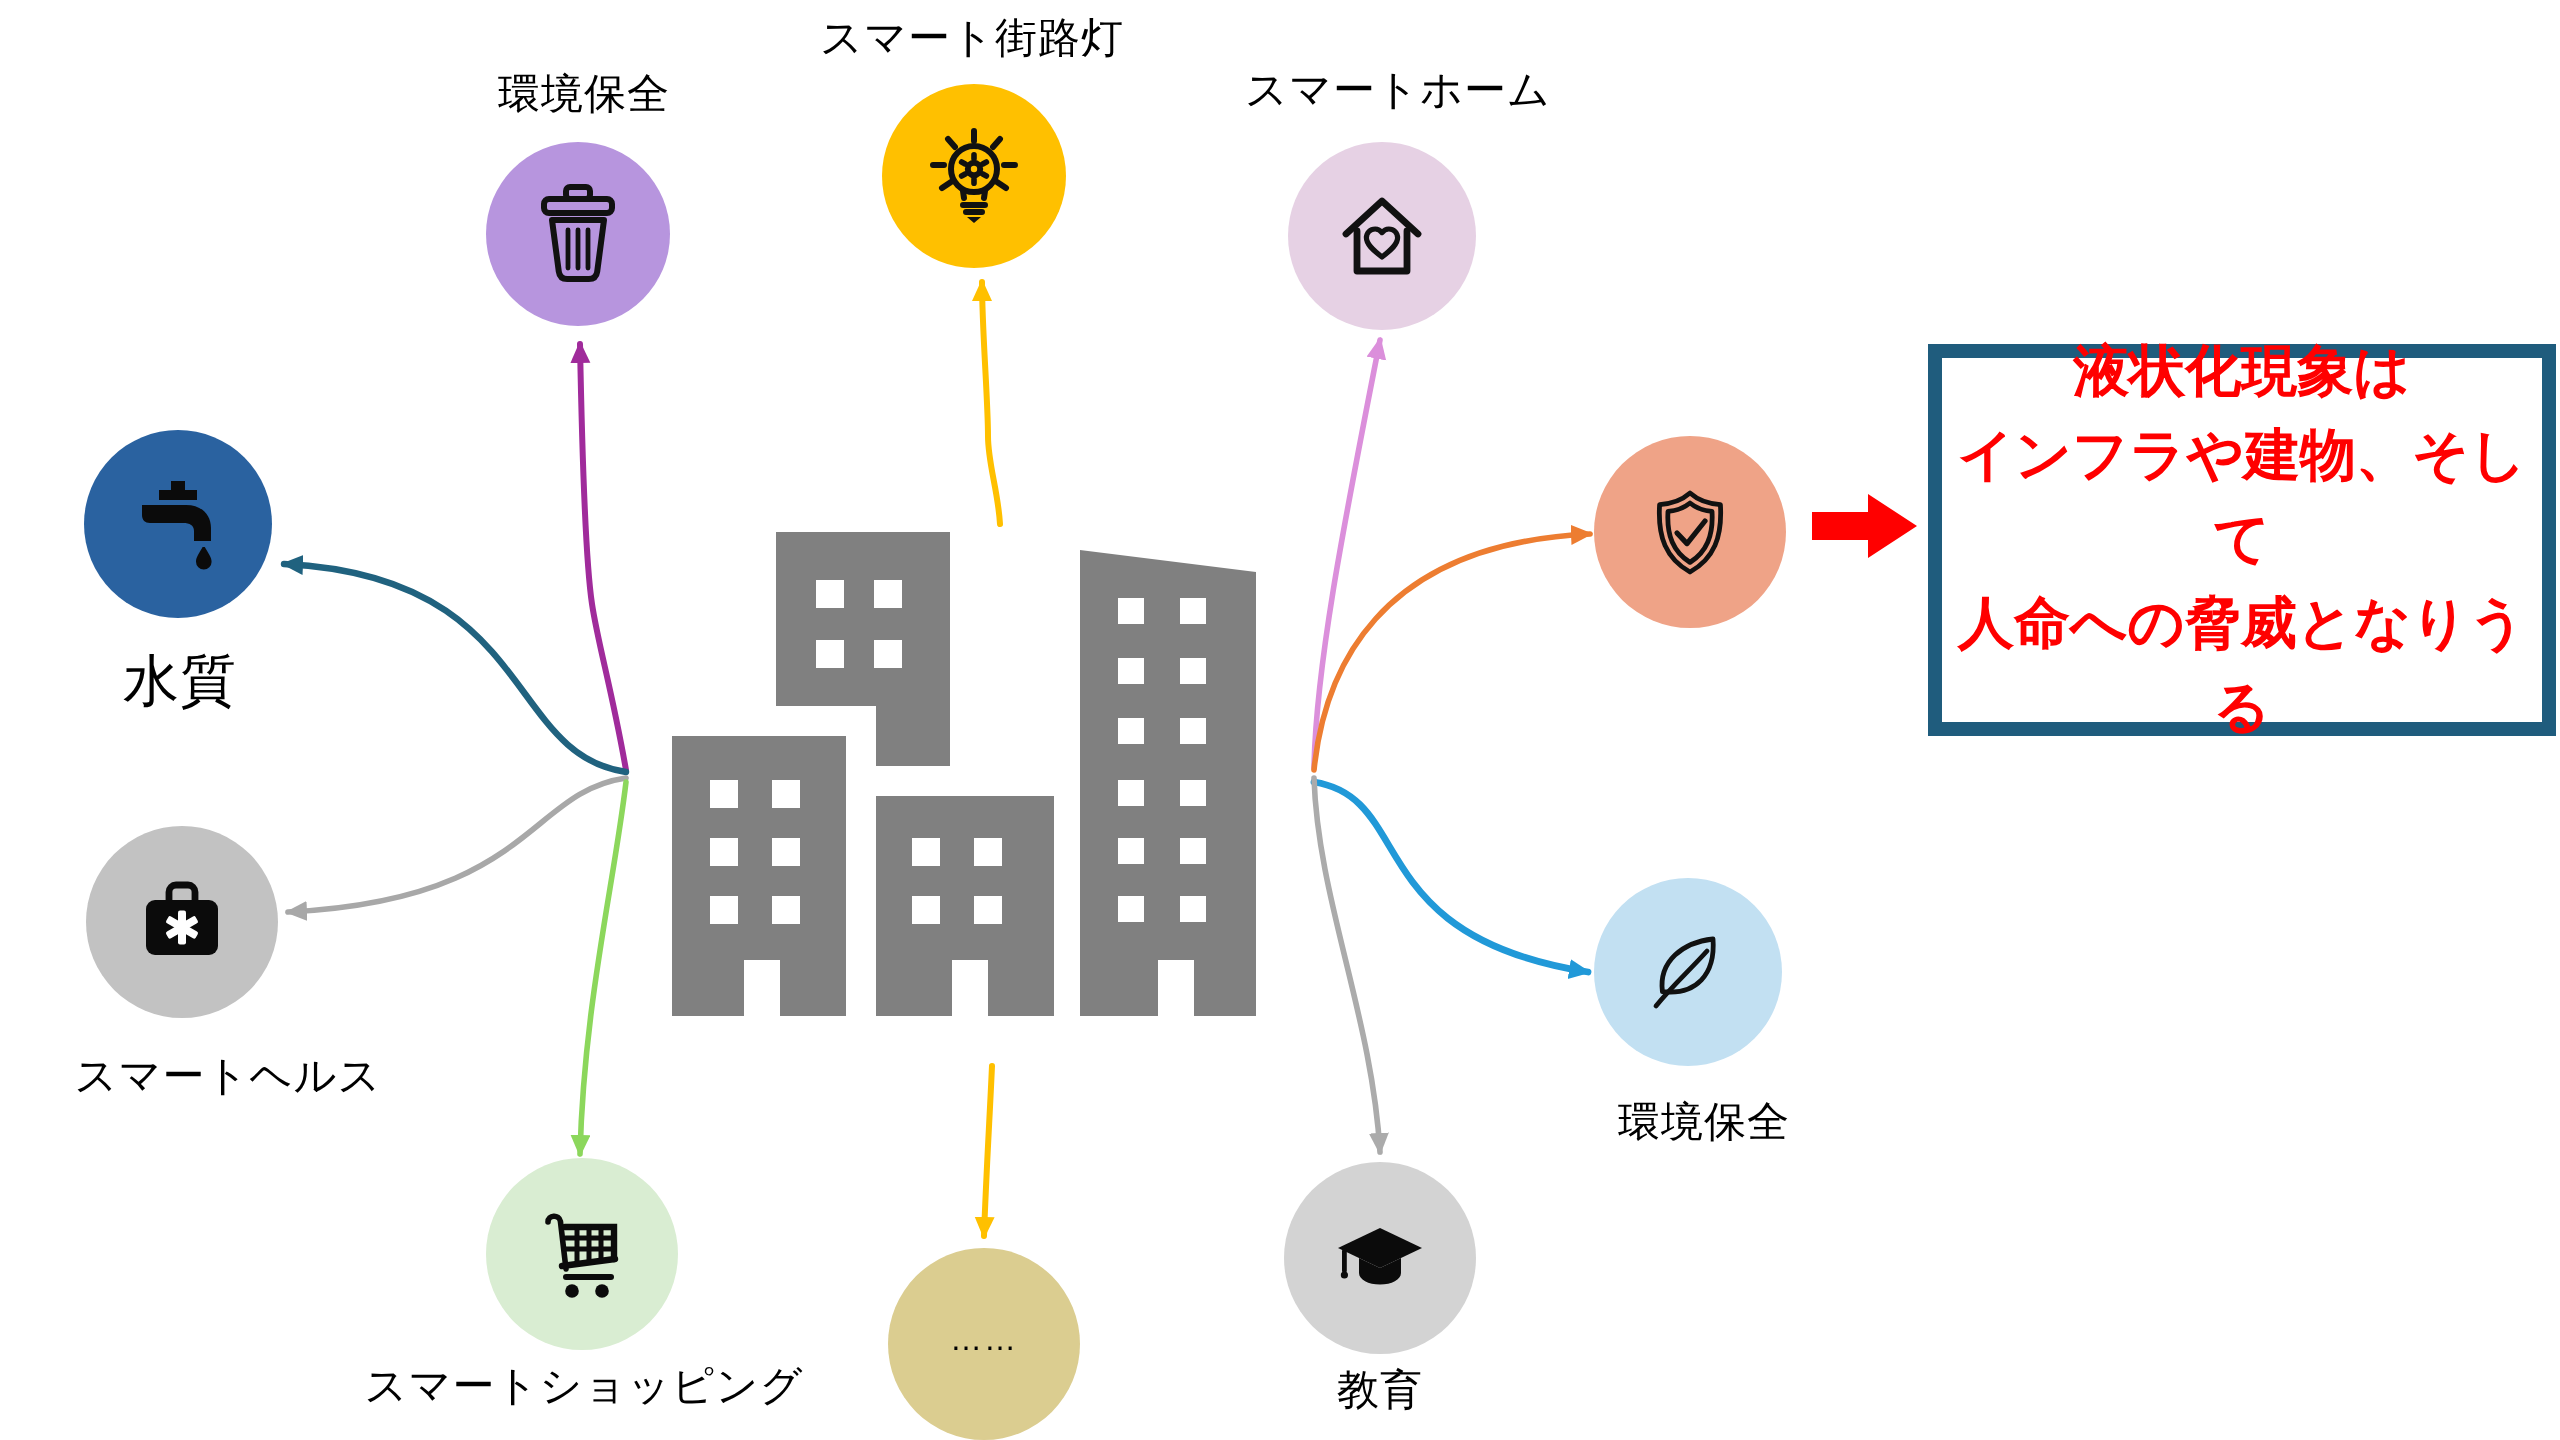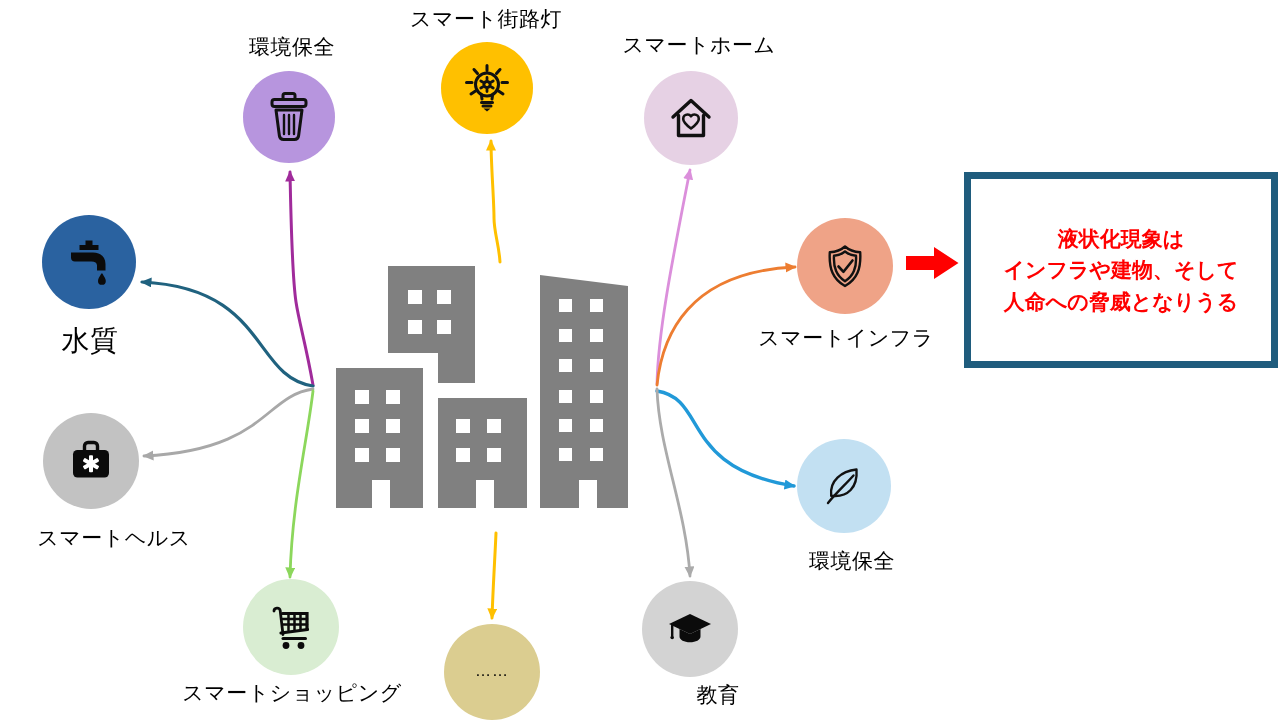--- a/index.html
+++ b/index.html
@@ -9,25 +9,25 @@
   .lbl{position:absolute;transform:translateX(-50%);font-weight:normal;font-size:21px;
        color:#000;white-space:nowrap;letter-spacing:.5px;}
   .lbl-waste{left:292px;top:33px;}
   .lbl-streetlight{left:486px;top:5px;}
   .lbl-home{left:688px;top:31px;margin-left:11px;}
   .lbl-water{left:90px;top:322px;font-size:28px;text-align:right;}
   .lbl-health{left:114px;top:524px;}
   .lbl-shopping{left:292px;top:679px;}
   .lbl-infrastructure{left:846px;top:324px;}
   .lbl-environment{left:852px;top:547px;}
-  .lbl-education{left:690px;top:681px;margin-left:28px;}
+  .lbl-education{left:690px;top:681px;}
   .lbl-etc{left:492px;top:662px;font-size:16px;letter-spacing:1px;}
   .callout{position:absolute;left:964px;top:172px;width:314px;height:196px;box-sizing:border-box;
            border:7px solid #1F5C7D;background:#FFFFFF;display:flex;flex-direction:column;
-           justify-content:center;text-align:center;font-weight:bold;font-size:21px;
+           justify-content:center;text-align:center;font-weight:bold;font-size:28px;
            color:#FF0000;line-height:1.5;}
 </style>
 </head>
 <body>
 
 <div class="stage">
 
   <svg class="overlay" width="1280" height="720" viewBox="0 0 1280 720">
     <defs>
       <marker id="ah0" markerWidth="12" markerHeight="12" refX="9.5" refY="5" orient="auto" markerUnits="userSpaceOnUse">
@@ -194,21 +194,20 @@
 
     <path d="M906,256 H934 V247 L958.5,263 L934,279 V270 H906 Z" fill="#FF0000"></path>
   </svg>
 
   <div class="lbl lbl-waste">環境保全</div>
   <div class="lbl lbl-streetlight">スマート街路灯</div>
   <div class="lbl lbl-home">スマートホーム</div>
   <div class="lbl lbl-water">水質</div>
   <div class="lbl lbl-health">スマートヘルス</div>
   <div class="lbl lbl-shopping">スマートショッピング</div>
-  <div class="lbl lbl-infrastructure">スマートインフラ</div>
   <div class="lbl lbl-environment">環境保全</div>
   <div class="lbl lbl-education">教育</div>
   <div class="lbl lbl-etc">……</div>
 
   <div class="callout">
     <div>液状化現象は</div>
     <div>インフラや建物、そして</div>
     <div>人命への脅威となりうる</div>
   </div>
 

